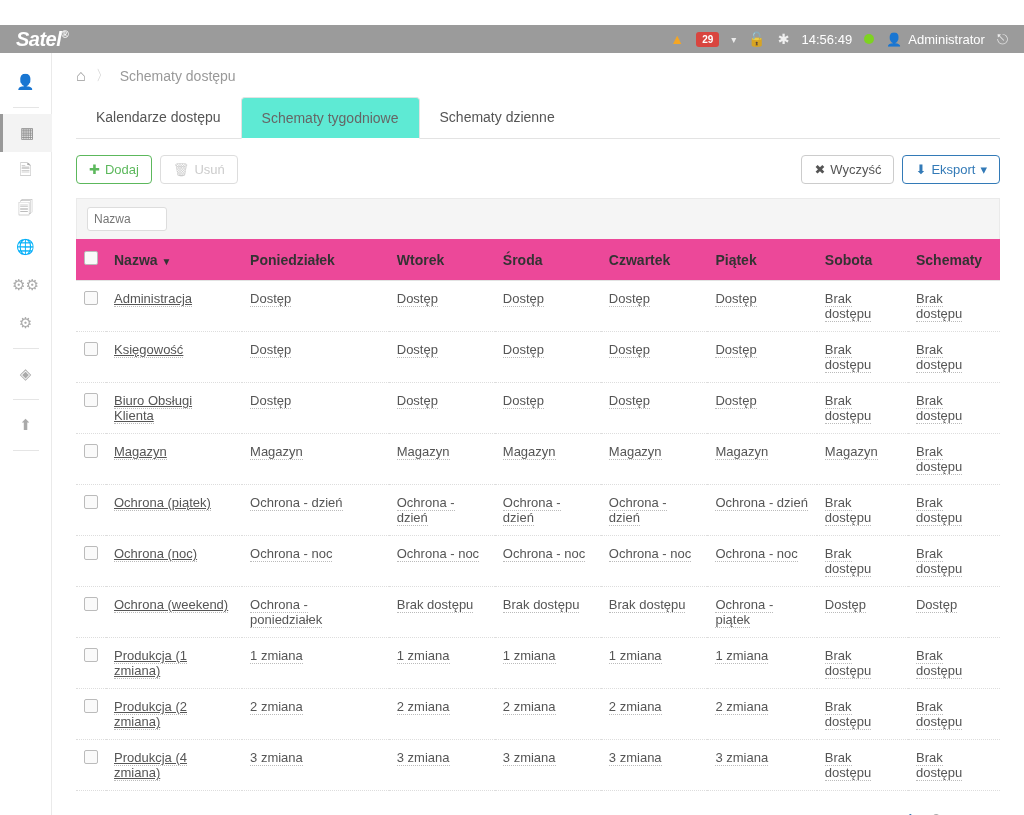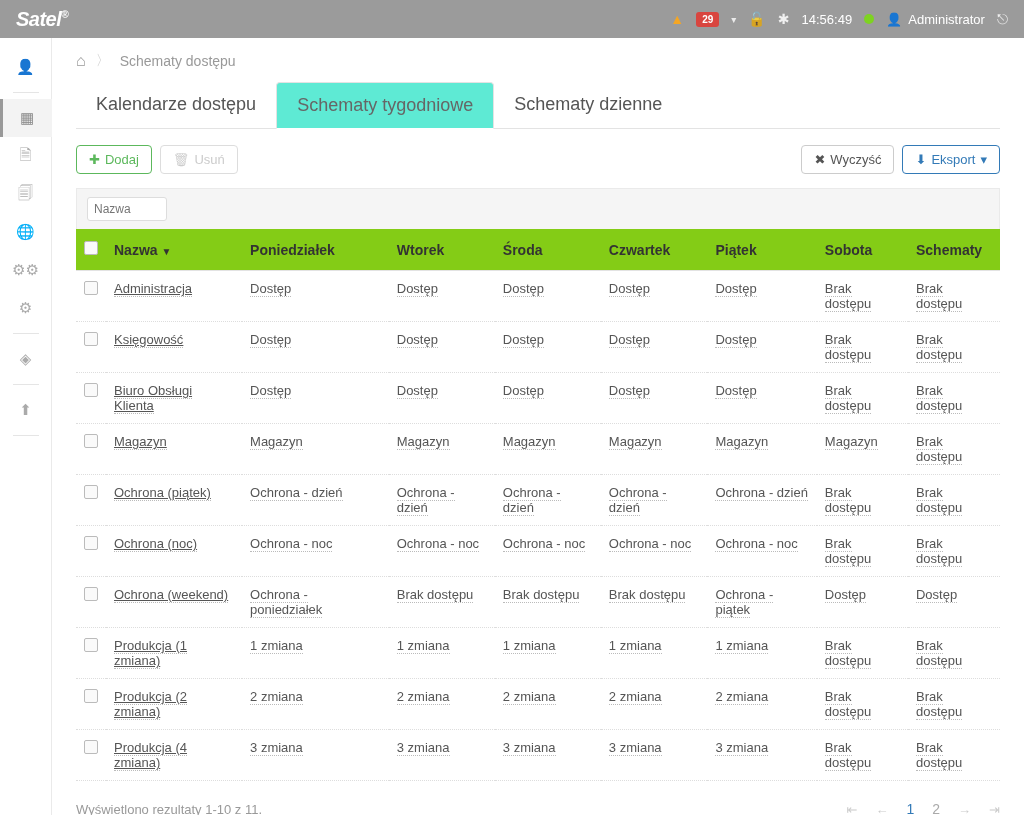--- a/index.html
+++ b/index.html
@@ -1,19 +1,19 @@
 <!DOCTYPE html>
 <html><head>
 <meta charset="utf-8">
 <style>
 * { box-sizing: border-box; margin: 0; padding: 0; }
 body { font-family: "Segoe UI", Arial, sans-serif; font-size: 13px; color: #555; background: #fff; }
 .topbar {
-  background: #9b9b9b; height: 38px; display: flex; align-items: center;
-  padding: 0 16px; color: #fff;
+  background: #9b9b9b; height: 28px; display: flex; align-items: center;
+  padding: 0 16px; color: #fff; margin-top: 25px;
 }
 .logo { font-weight: bold; font-size: 20px; font-style: italic; letter-spacing: -0.5px; }
 .logo-sup { font-size: 10px; vertical-align: super; }
 .topbar-right { margin-left: auto; display: flex; align-items: center; gap: 12px; }
 .warn-icon { color: #f5a623; font-size: 14px; }
 .badge { background: #d9453f; color: #fff; font-size: 10px; padding: 2px 6px; border-radius: 3px; font-weight: bold; }
 .badge-caret { font-size: 10px; opacity: 0.8; }
 .green-dot { width: 10px; height: 10px; background: #7ed321; border-radius: 50%; display: inline-block; }
 .top-icon { opacity: 0.85; cursor: pointer; font-size: 14px; }
 .user-sec { display: flex; align-items: center; gap: 6px; cursor: pointer; }
@@ -29,41 +29,41 @@
 }
 .side-item.active { color: #888; background: #f3f3f3; border-left: 3px solid #999; }
 .side-sep { width: 26px; height: 1px; background: #e5e5e5; margin: 6px 0; }
 
 .main { flex: 1; padding: 14px 24px 0 24px; }
 .breadcrumb { display: flex; align-items: center; gap: 10px; color: #999; font-size: 14px; margin-bottom: 12px; }
 .breadcrumb .home-ic { font-size: 16px; cursor: pointer; }
 .breadcrumb .sep { color: #ccc; }
 
 .tabs { display: flex; border-bottom: 1px solid #e3e3e3; margin-bottom: 16px; }
-.tab { padding: 12px 20px; color: #555; cursor: pointer; font-size: 18px; }
+.tab { padding: 12px 20px; color: #555; cursor: pointer; font-size: 14px; }
 .tab.active {
   border: 1px solid #e3e3e3; border-bottom: 1px solid #fff; border-radius: 4px 4px 0 0;
   margin-bottom: -1px; background: #5eead4; color: #666; text-align: center;
 }
 
 .toolbar { display: flex; align-items: center; gap: 8px; margin-bottom: 14px; }
 .btn { padding: 6px 12px; border: 1px solid #ccc; border-radius: 4px; background: #fff; cursor: pointer; font-size: 13px; display: inline-flex; align-items: center; gap: 5px; }
 .btn-add { border-color: #5cb85c; color: #5cb85c; }
 .btn-del { border-color: #ddd; color: #ccc; cursor: not-allowed; }
 .btn-clear { color: #555; }
 .btn-export { border-color: #337ab7; color: #337ab7; }
 .toolbar-right { margin-left: auto; display: flex; gap: 8px; }
 
 .filter-row { background: #f5f5f5; border: 1px solid #eaeaea; border-bottom: none; padding: 8px 10px; }
 .filter-input { width: 80px; padding: 4px 6px; border: 1px solid #ddd; border-radius: 3px; font-size: 12px; }
 
 table { width: 100%; border-collapse: collapse; }
 thead th {
   text-align: left; font-weight: bold; font-size: 14px; color: #333;
-  padding: 12px 8px; border-bottom: 1px solid #e3e3e3; background: #84cc16;
+  padding: 12px 8px; border-bottom: 1px solid #e3e3e3; background: #ec4899;
 }
 th.chk-col, td.chk-col { width: 28px; text-align: center; }
 .sort-ind { font-size: 10px; margin-left: 4px; }
 tbody td {
   padding: 10px 8px; border-bottom: 1px dotted #ddd; vertical-align: top;
   font-size: 13px; color: #555;
 }
 tbody td.name-cell { border-bottom-style: dotted; text-decoration: underline; }
 .dotted { border-bottom: 1px dotted #bbb; display: inline; }
 .chk { width: 14px; height: 14px; border: 1px solid #bbb; background: #fafafa; display: inline-block; border-radius: 2px; cursor: pointer; }

